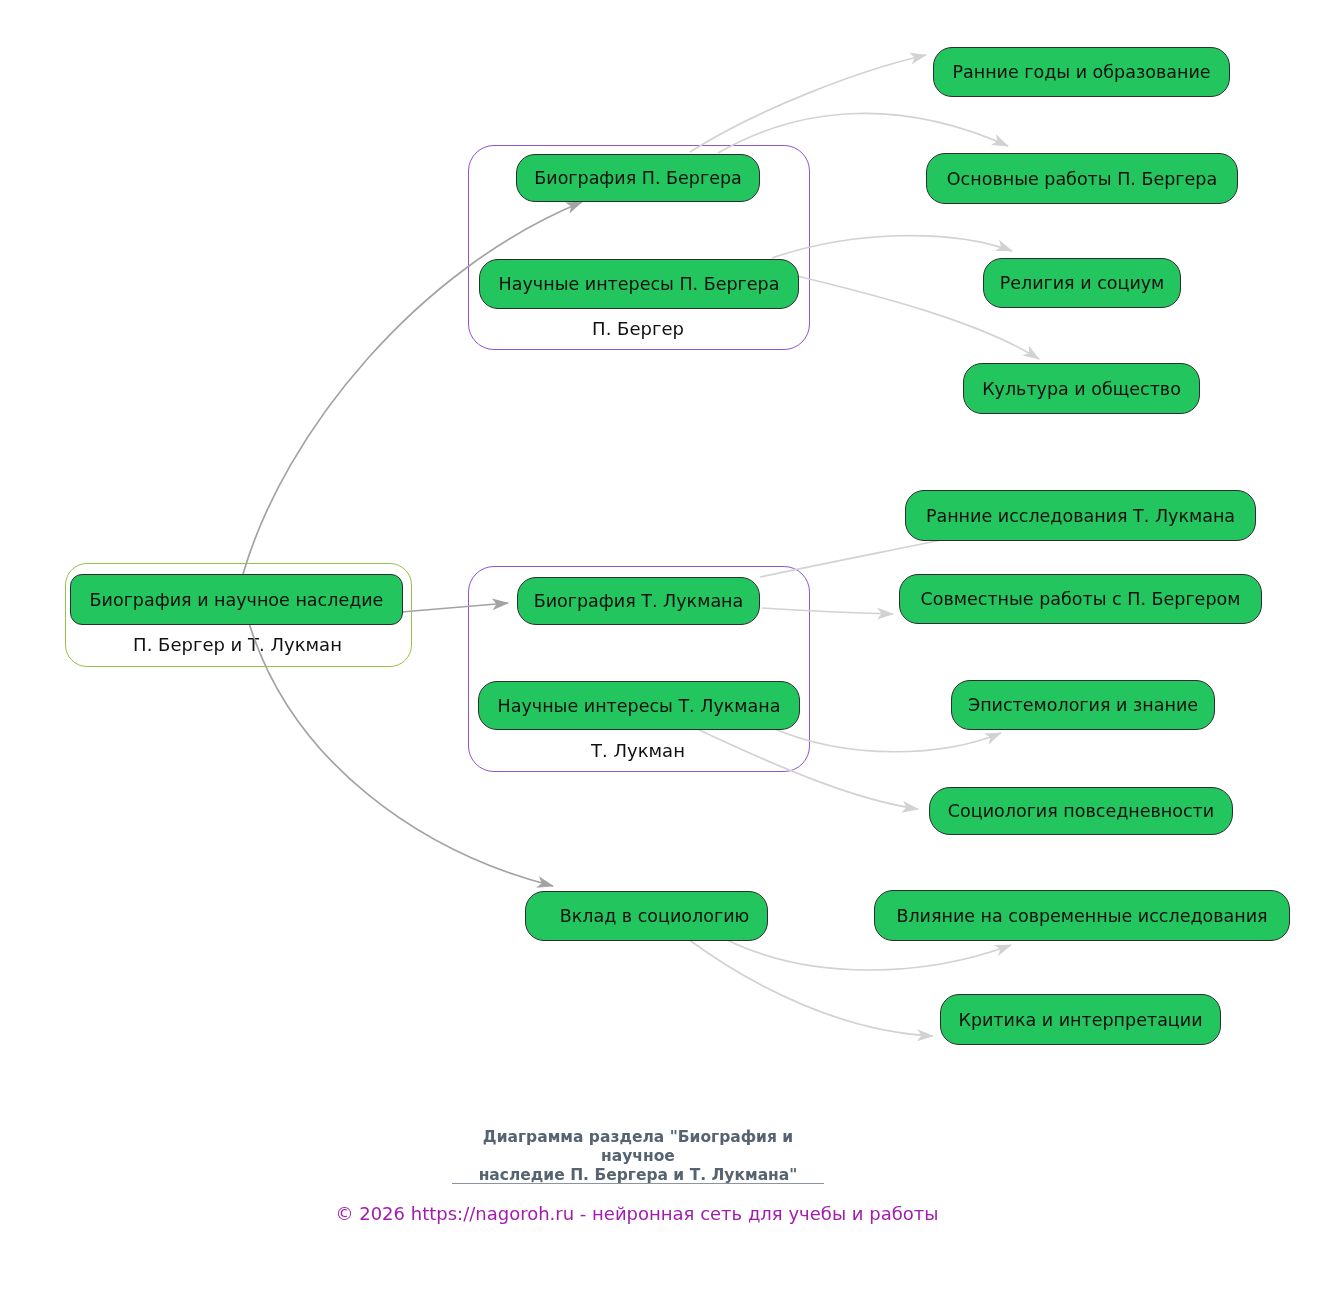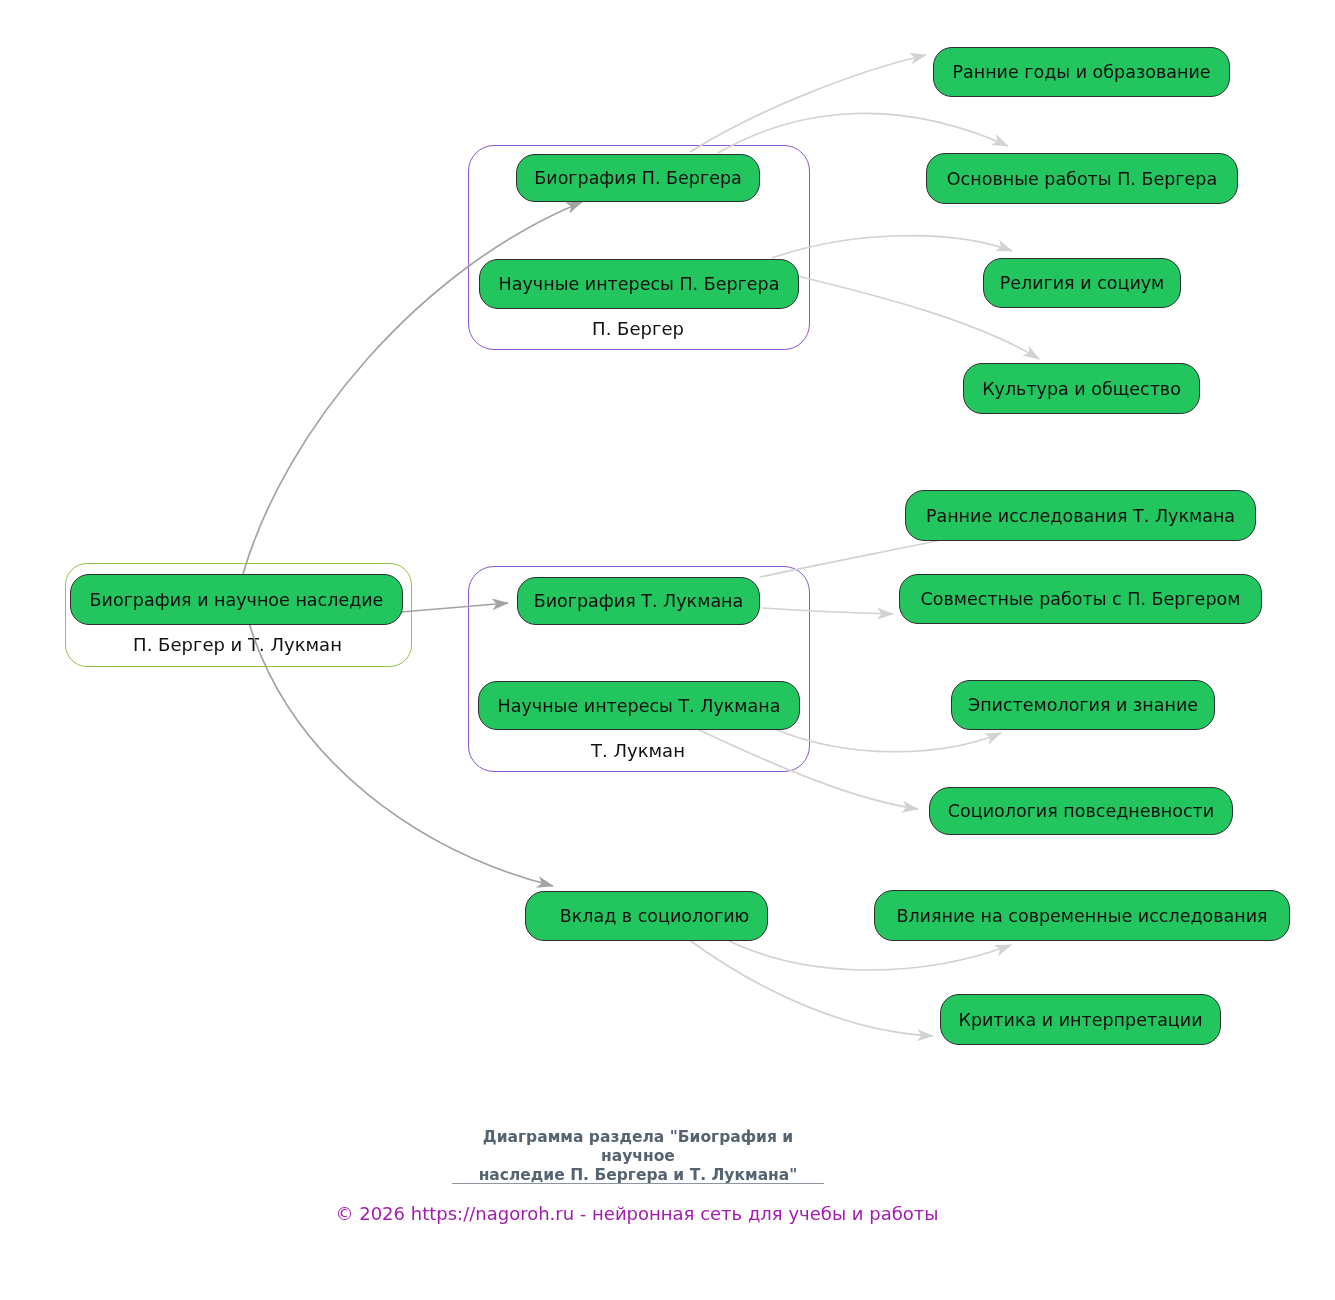--- a/index.html
+++ b/index.html
@@ -52,21 +52,21 @@
       <path d="M 797,276 C 880,296 980,322 1039,359" marker-end="url(#arrow-light)"></path>
       <path d="M 760,577 C 850,558 945,540 1012,525" marker-end="url(#arrow-light)"></path>
       <path d="M 762,608 C 808,611 850,613 893,614" marker-end="url(#arrow-light)"></path>
       <path d="M 770,727 C 850,762 945,756 1001,733" marker-end="url(#arrow-light)"></path>
       <path d="M 695,728 C 780,768 855,800 918,809" marker-end="url(#arrow-light)"></path>
       <path d="M 723,938 C 810,982 925,977 1011,945" marker-end="url(#arrow-light)"></path>
       <path d="M 688,939 C 760,992 848,1032 933,1036" marker-end="url(#arrow-light)"></path>
     </g>
   </svg>
 
-  <div class="node" style="left:70px;top:574px;width:331px;height:49px;">Биография и научное наследие</div>
+  <div class="node" style="left:70px;top:574px;width:331px;height:49px;border-radius:12px;">Биография и научное наследие</div>
 
   <div class="node" style="left:516px;top:154px;width:242px;height:46px;">Биография П. Бергера</div>
   <div class="node" style="left:479px;top:259px;width:318px;height:48px;">Научные интересы П. Бергера</div>
 
   <div class="node" style="left:517px;top:577px;width:241px;height:46px;">Биография Т. Лукмана</div>
   <div class="node" style="left:478px;top:681px;width:320px;height:47px;">Научные интересы Т. Лукмана</div>
 
   <div class="node" style="left:933px;top:47px;width:295px;height:48px;">Ранние годы и образование</div>
   <div class="node" style="left:926px;top:153px;width:310px;height:49px;">Основные работы П. Бергера</div>
   <div class="node" style="left:983px;top:258px;width:196px;height:48px;">Религия и социум</div>

